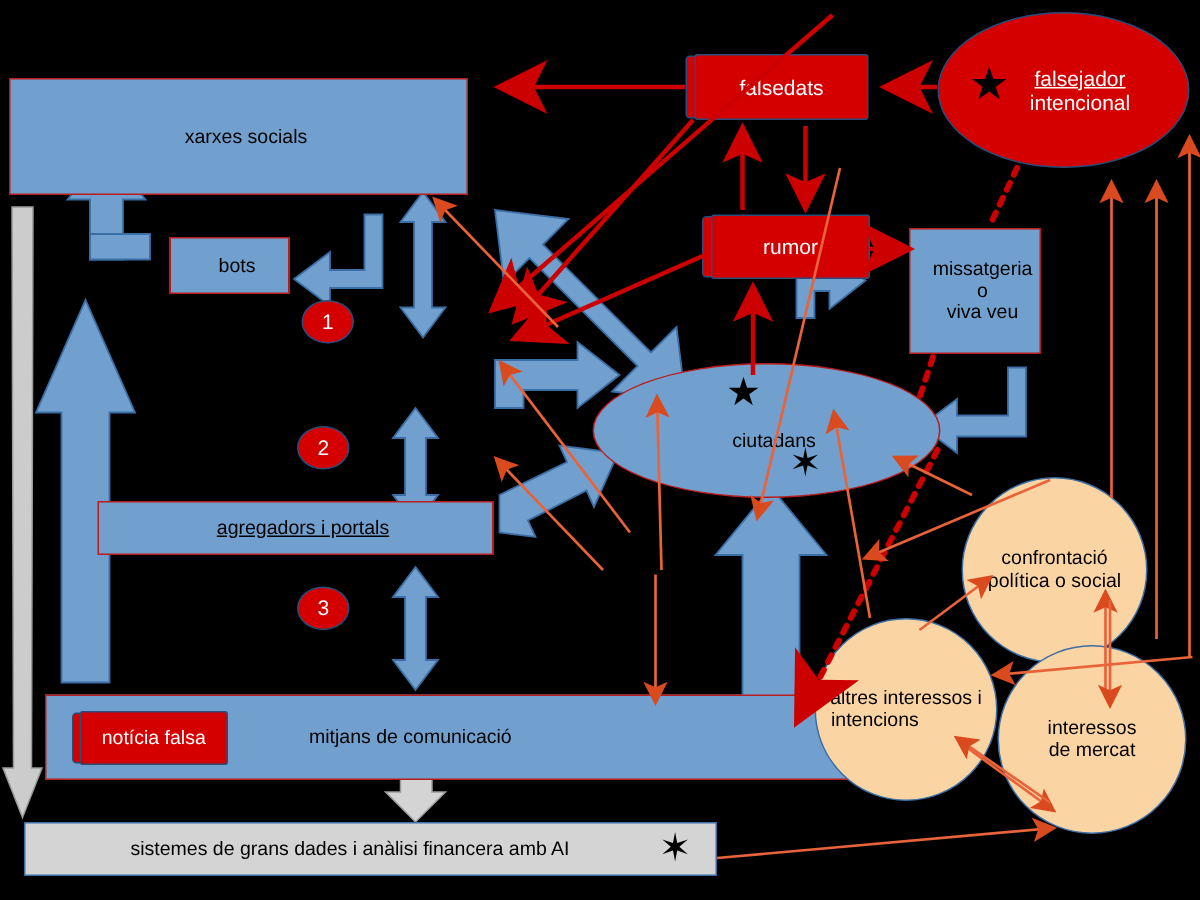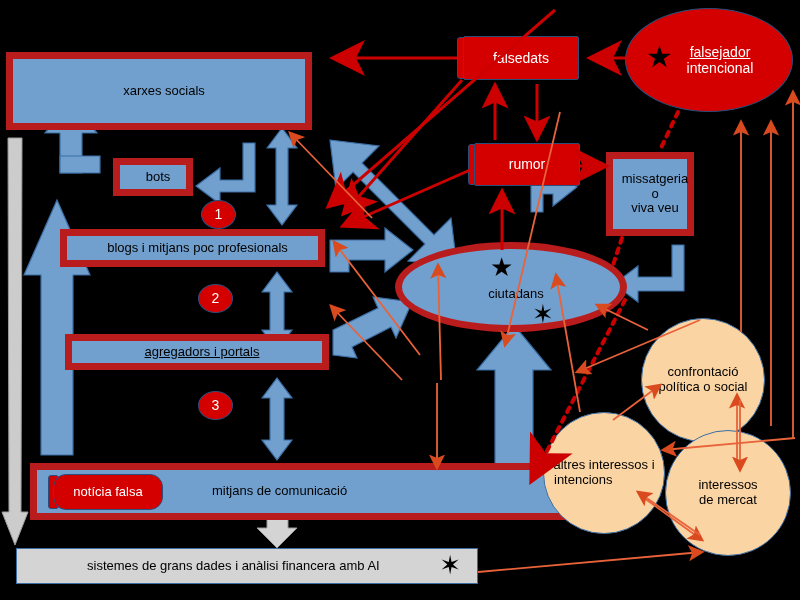--- a/index.html
+++ b/index.html
@@ -3,21 +3,21 @@
 <meta charset="utf-8">
 <style>
   html,body{margin:0;padding:0;background:#000;}
   body{width:800px;height:600px;overflow:hidden;
        font-family:"Liberation Sans",sans-serif;}
   #stage{position:relative;width:800px;height:600px;background:#000;}
   svg.layer{position:absolute;left:0;top:0;width:800px;height:600px;}
   .node{position:absolute;box-sizing:border-box;display:flex;
         align-items:center;justify-content:center;text-align:center;
         color:#000;font-size:13px;line-height:1.15;}
-  .blue{background:#72a0ce;border:7px solid #b91c1c;padding-left:10px;}
+  .blue{background:#72a0ce;border:1px solid #b91c1c;padding-left:10px;}
   .red{background:#d40000;border:1px solid #2a4d7a;color:#fff;}
   .grey{background:#d4d4d4;border:1px solid #3a6ea5;}
   .orange{background:#fbd4a3;border:1px solid #3a6ea5;border-radius:50%;}
   .ellipse{border-radius:50%;}
   .num{background:#d40000;border:1px solid #2a4d7a;color:#fff;
        border-radius:50%;font-size:14px;}
   .star{position:absolute;color:#000;line-height:1;}
   .scroll-edge{position:absolute;top:1px;bottom:1px;width:9px;
        background:#d40000;border:1px solid #2a4d7a;border-radius:3px;}
 </style>
@@ -65,35 +65,32 @@
   </svg>
 
   <div class="node blue" style="left:6px;top:52px;width:306px;height:78px;">
     <span>xarxes socials</span>
   </div>
 
   <div class="node blue" style="left:113px;top:158px;width:80px;height:38px;">
     <span>bots</span>
   </div>
 
-  <div class="node blue" style="left:60px;top:229px;width:265px;height:38px;">
-    <span>blogs i mitjans poc profesionals</span>
-  </div>
 
   <div class="node blue" style="left:65px;top:334px;width:264px;height:36px;text-decoration:underline;">
     <span>agregadors i portals</span>
   </div>
 
   <div class="node blue" style="left:30px;top:463px;width:545px;height:57px;">
     <span style="position:absolute;left:175px;">mitjans de comunicació</span>
   </div>
 
   <div style="position:absolute;left:48px;top:474px;width:115px;height:36px;">
     <div class="scroll-edge" style="left:0;"></div>
-    <div class="node red" style="position:absolute;left:5px;top:0;width:110px;height:36px;border-radius:13px;text-align:center;">
+    <div class="node red" style="position:absolute;left:5px;top:0;width:99px;height:36px;border-radius:2px;text-align:center;">
       <span style="font-size:13px;">notícia falsa</span>
     </div>
   </div>
 
   <div class="node grey" style="left:16px;top:548px;width:462px;height:36px;">
     <span style="position:absolute;left:70px;">sistemes de grans dades i anàlisi financera amb AI</span>
     <span class="star" style="right:16px;top:3px;font-size:26px;">✶</span>
   </div>
 
   <div style="position:absolute;left:457px;top:36px;width:122px;height:44px;">

